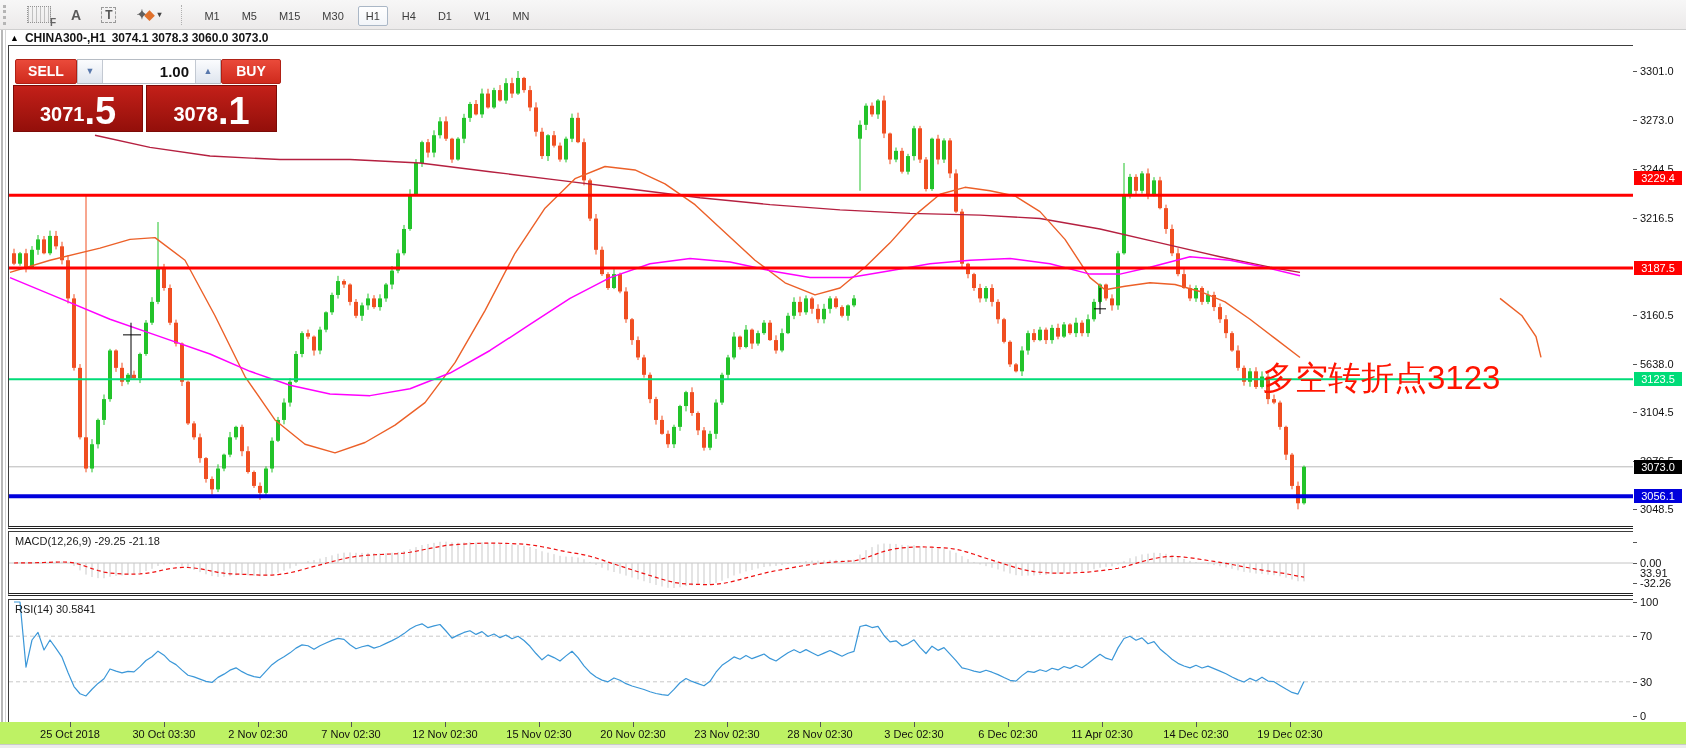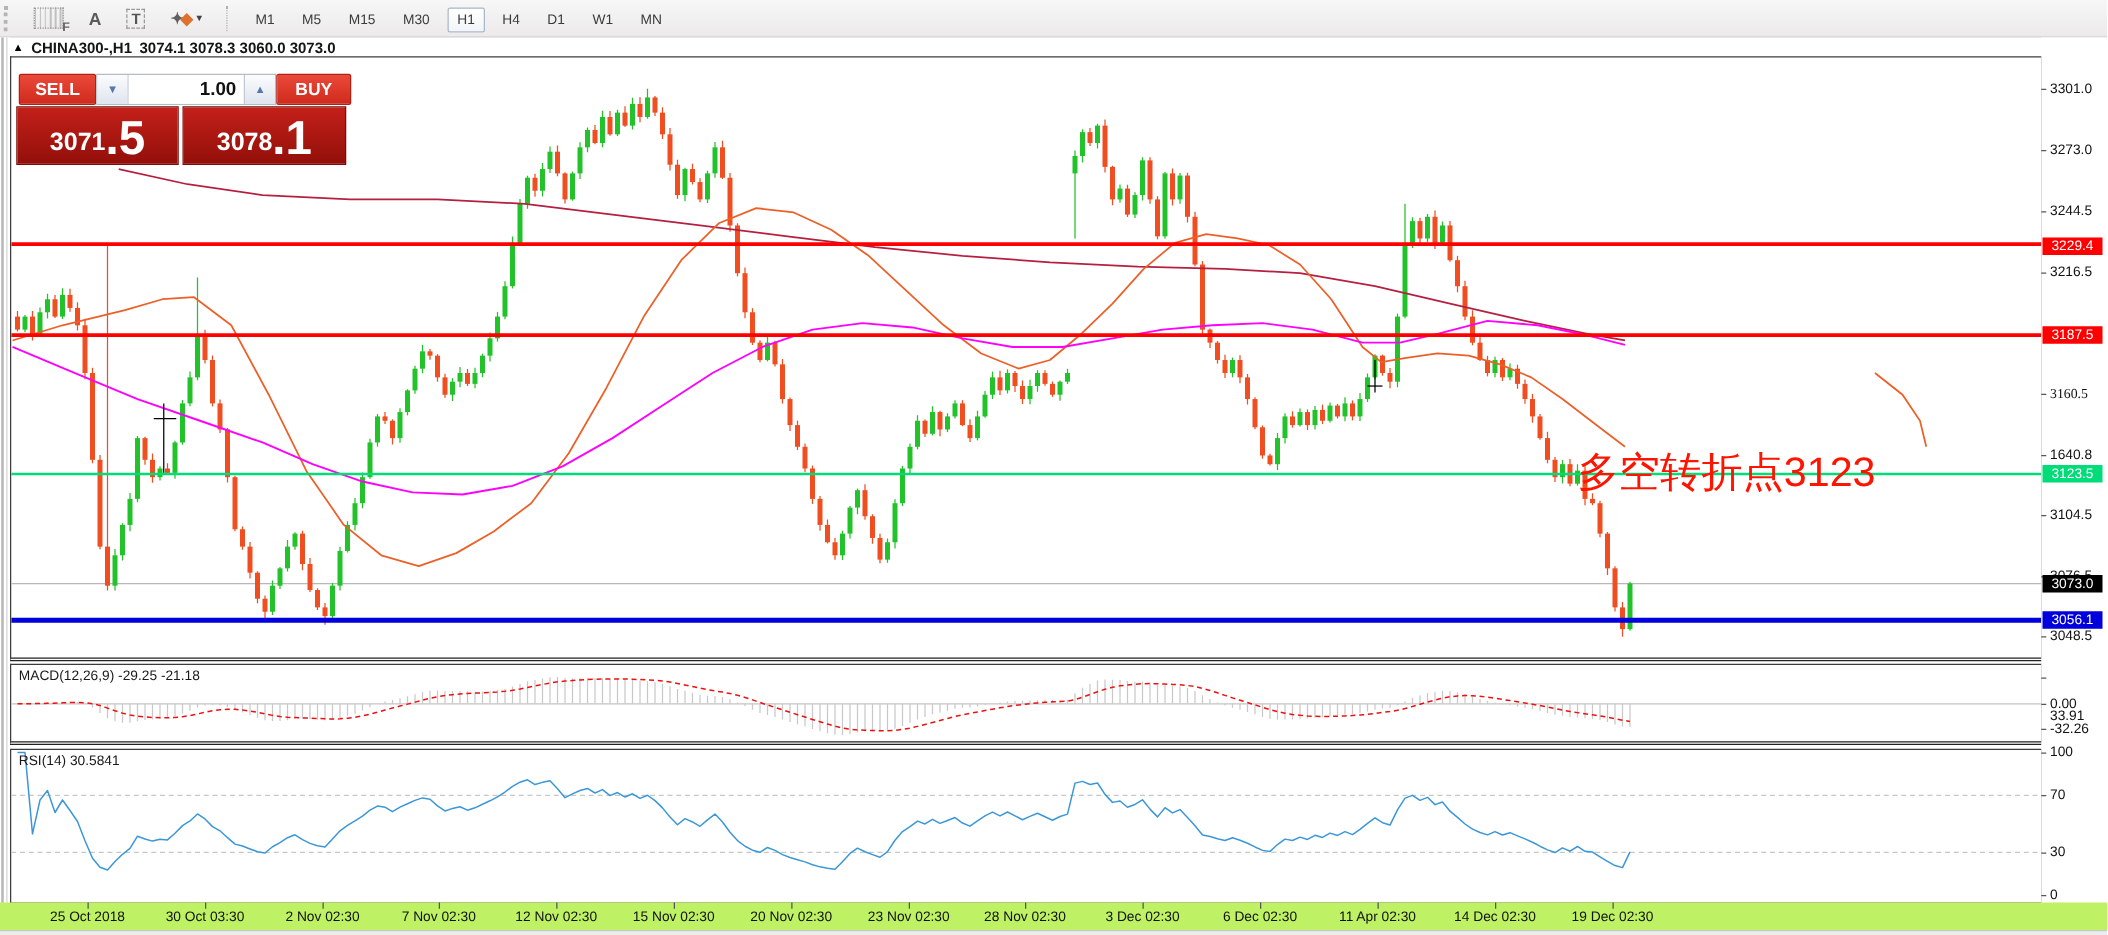--- a/index.html
+++ b/index.html
@@ -820,30 +820,30 @@
   <div id="price-axis">
       <div class="tickmark" style="top: 41px;"></div>
       <div class="tick-label" style="top: 35px;">3301.0</div>
       <div class="tickmark" style="top: 89.608px;"></div>
       <div class="tick-label" style="top: 83.608px;">3273.0</div>
       <div class="tickmark" style="top: 139.084px;"></div>
       <div class="tick-label" style="top: 133.084px;">3244.5</div>
       <div class="tickmark" style="top: 187.692px;"></div>
       <div class="tick-label" style="top: 181.692px;">3216.5</div>
       <div class="tickmark" style="top: 284.908px;"></div>
-      <div class="tick-label" style="top: 278.908px; font-family: Liberation Serif, serif;">3160.5</div>
+      <div class="tick-label" style="top: 278.908px;">3160.5</div>
       <div class="tickmark" style="top: 333.516px;"></div>
-      <div class="tick-label" style="top: 327.516px;">1640.8</div>
+      <div class="tick-label" style="top: 327.516px;">5638.0</div>
       <div class="tickmark" style="top: 382.124px;"></div>
       <div class="tick-label" style="top: 376.124px;">3104.5</div>
       <div class="tickmark" style="top: 430.732px;"></div>
       <div class="tick-label" style="top: 424.732px;">3076.5</div>
       <div class="tickmark" style="top: 479.34px;"></div>
       <div class="tick-label" style="top: 473.34px;">3048.5</div>
-      <div class="axis-badge" style="top: 160px; background: rgb(255, 0, 0);">3229.4</div>
+      <div class="axis-badge" style="top: 141px; background: rgb(255, 0, 0);">3229.4</div>
       <div class="axis-badge" style="top: 231.036px; background: rgb(255, 0, 0);">3187.5</div>
       <div class="axis-badge" style="top: 342.14px; background: rgb(0, 220, 120);">3123.5</div>
       <div class="axis-badge" style="top: 429.808px; background: rgb(0, 0, 0);">3073.0</div>
       <div class="axis-badge" style="top: 459.146px; background: rgb(0, 0, 220);">3056.1</div>
       <div class="tickmark" style="top: 511.976px;"></div>
       <div class="tick-label" style="top: 493px; margin-top: 44px;">33.91</div>
       <div class="tickmark" style="top: 533px;"></div>
       <div class="tick-label" style="top: 527px;">0.00</div>
       <div class="tickmark" style="top: 553.001px;"></div>
       <div class="tick-label" style="top: 547.001px;">-32.26</div>

